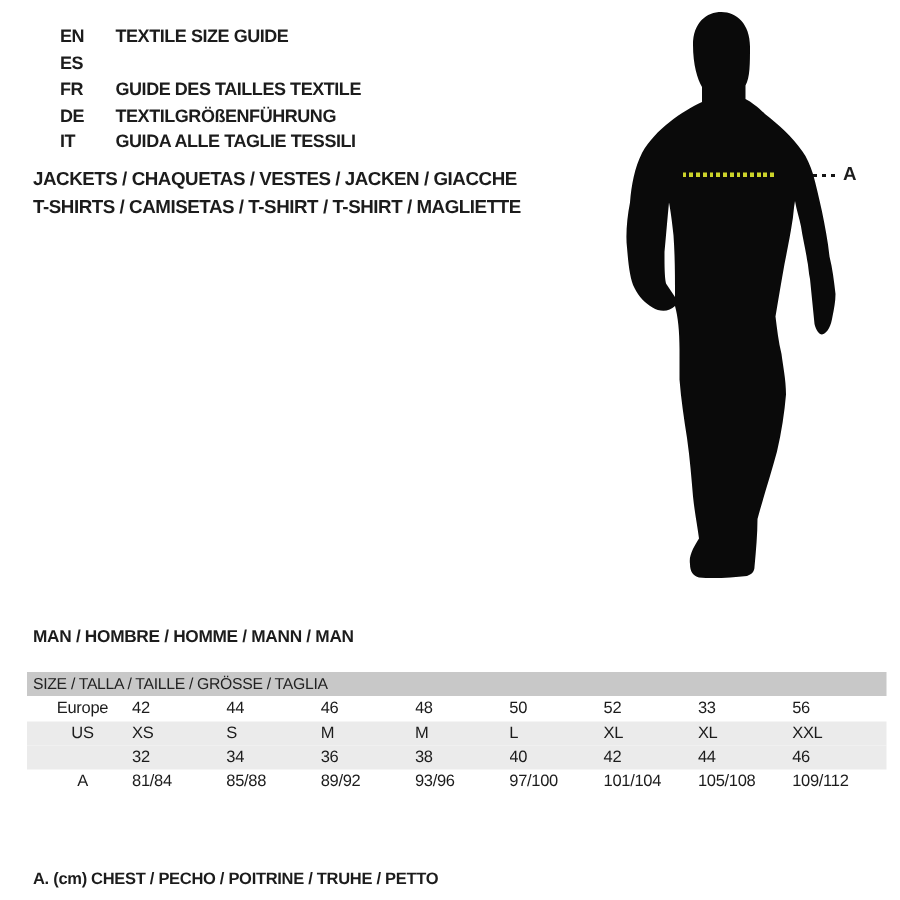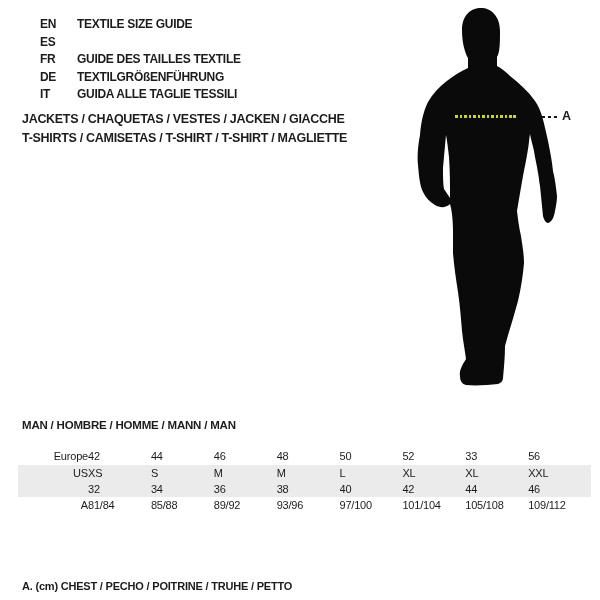--- a/index.html
+++ b/index.html
@@ -112,21 +112,21 @@
     white-space: nowrap;
   }
   .t-row {
     display: grid;
     grid-template-columns: 70px repeat(8, 1fr);
   }
   .t-row.h17 { height: 17px; line-height: 17px; }
   .t-row.h16 { height: 16px; line-height: 16px; }
   .t-row.band { background: var(--band-bg, #ebebeb); }
   .cell { text-align: left; overflow: hidden; }
-  .cell.label { text-align: right; padding-left: 4px; }
+  .cell.label { text-align: center; padding-left: 4px; }
   
   .footnote {
     position: absolute;
     left: 22px;
     top: 580px;
     font-size: 11px;
     font-weight: 700;
     letter-spacing: -0.2px;
     white-space: nowrap;
   }
@@ -219,20 +219,21 @@
         Z"></path>
     </svg>
   </div>
   <div class="chest-dashes"></div>
   <div class="callout-dashes"></div>
   <div class="measure-label">A</div>
 
   <div class="section-title">MAN / HOMBRE / HOMME / MANN / MAN</div>
 
   <div class="size-table">
+    <div class="table-header">SIZE / TALLA / TAILLE / GRÖSSE / TAGLIA</div>
 
     <div class="t-row h17">
       <div class="cell label">Europe</div>
       <div class="cell">42</div>
       <div class="cell">44</div>
       <div class="cell">46</div>
       <div class="cell">48</div>
       <div class="cell">50</div>
       <div class="cell">52</div>
       <div class="cell">33</div>

